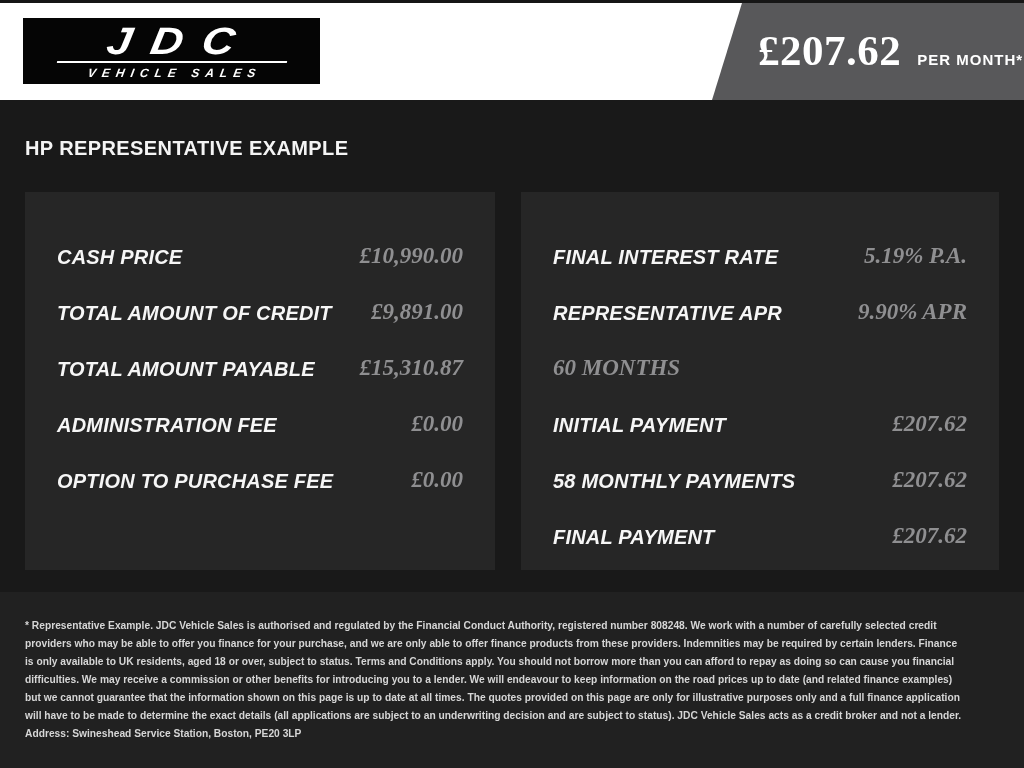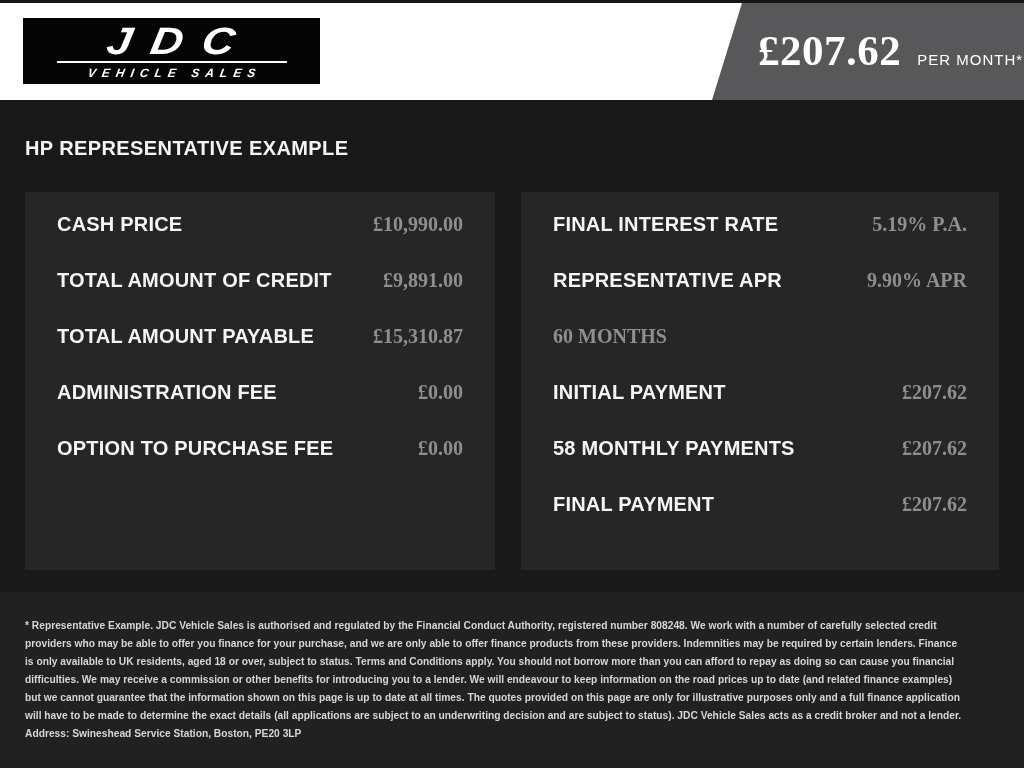--- a/index.html
+++ b/index.html
@@ -67,21 +67,21 @@
   }
   .price-amount {
     font-family: "Liberation Serif", serif;
     font-weight: bold;
     font-size: 43px;
     line-height: 43px;
     color: #ffffff;
     letter-spacing: 0.5px;
   }
   .price-suffix {
-    font-weight: normal;
+    font-weight: bold;
     font-size: 15px;
     color: #ffffff;
     letter-spacing: 1px;
     margin-left: 16px;
   }
 
   
   .main { padding: 0 25px; }
   .page-title {
     margin-top: 34px;
@@ -101,34 +101,35 @@
     height: 378px;
     padding: 21px 32px;
     display: flex;
     flex-direction: column;
   }
   .panel.left { width: 470px; }
   .panel.right { flex: 1; }
   .finance-row {
     height: 56px;
     display: flex;
-    align-items: flex-start;
+    align-items: flex-end;
     justify-content: space-between;
+    font-style: italic;
   }
   .finance-label {
     color: #f6f6f6;
     font-weight: bold;
     font-size: 20px;
     letter-spacing: 0.2px;
     white-space: nowrap;
   }
   .finance-value {
     font-family: "Liberation Serif", serif;
     font-weight: bold;
-    font-size: 20px;
+    font-size: 23px;
     color: #8f8f91;
     white-space: nowrap;
   }
 
   
   .footer {
     margin-top: 22px;
     height: 176px;
     background: #212121;
     padding: 24px 18px 0 25px;

